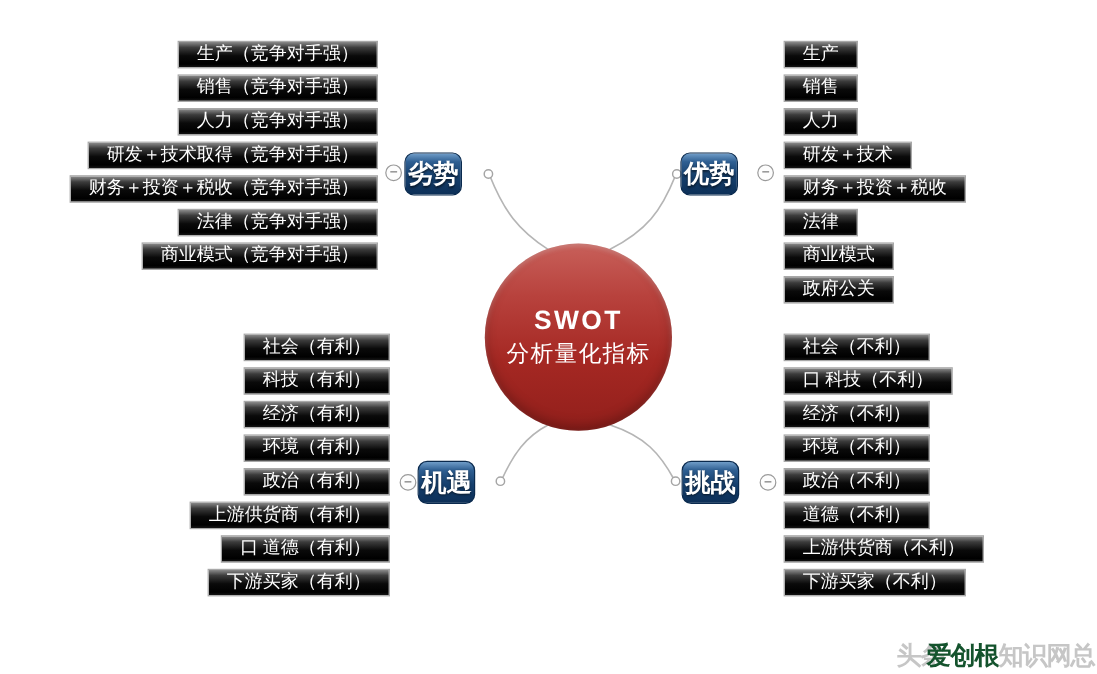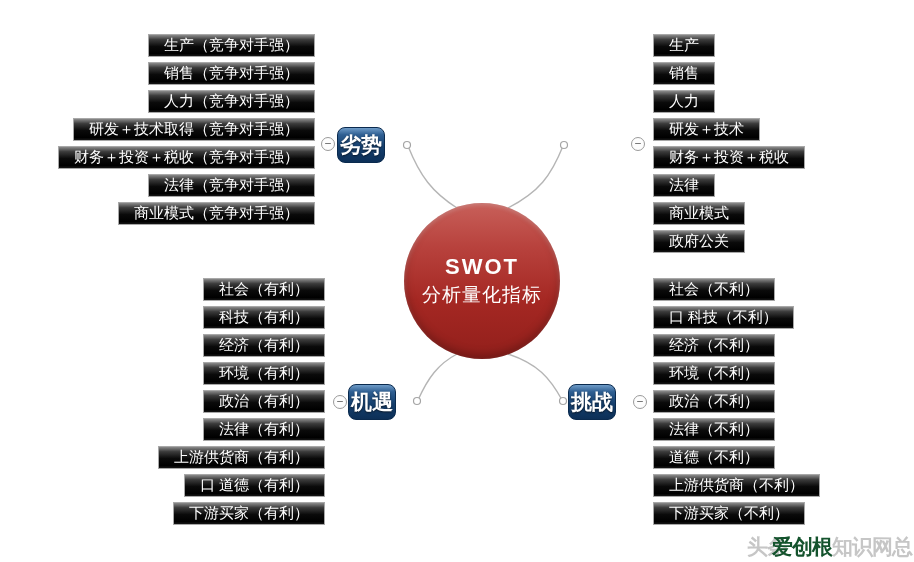--- a/index.html
+++ b/index.html
@@ -88,20 +88,21 @@
       <circle cx="563" cy="401" r="3.5"></circle>
     </g>
   </svg>
 
   <div class="center">
     <div class="center-title">SWOT</div>
     <div class="center-subtitle">分析量化指标</div>
   </div>
 
   <div class="node node-weakness">劣势</div>
+  <div class="node node-strength">优势</div>
   <div class="node node-opportunity">机遇</div>
   <div class="node node-challenge">挑战</div>
 
   <div class="collapse collapse-weakness">−</div>
   <div class="collapse collapse-strength">−</div>
   <div class="collapse collapse-opportunity">−</div>
   <div class="collapse collapse-challenge">−</div>
 
   <div class="col col-right col-tl">
     <div class="leaf">生产（竞争对手强）</div>
@@ -123,33 +124,31 @@
     <div class="leaf">商业模式</div>
     <div class="leaf">政府公关</div>
   </div>
 
   <div class="col col-right col-bl">
     <div class="leaf">社会（有利）</div>
     <div class="leaf">科技（有利）</div>
     <div class="leaf">经济（有利）</div>
     <div class="leaf">环境（有利）</div>
     <div class="leaf">政治（有利）</div>
-    <div class="leaf">法律（有利）</div>
     <div class="leaf">上游供货商（有利）</div>
     <div class="leaf">口 道德（有利）</div>
     <div class="leaf">下游买家（有利）</div>
   </div>
 
   <div class="col col-left col-br">
     <div class="leaf">社会（不利）</div>
     <div class="leaf">口 科技（不利）</div>
     <div class="leaf">经济（不利）</div>
     <div class="leaf">环境（不利）</div>
     <div class="leaf">政治（不利）</div>
-    <div class="leaf">法律（不利）</div>
     <div class="leaf">道德（不利）</div>
     <div class="leaf">上游供货商（不利）</div>
     <div class="leaf">下游买家（不利）</div>
   </div>
 
   <div class="watermark">
     <span class="wm-gray">头条</span><span class="wm-brand">爱创根</span><span class="wm-gray">知识网总</span>
   </div>
 
 </div>

